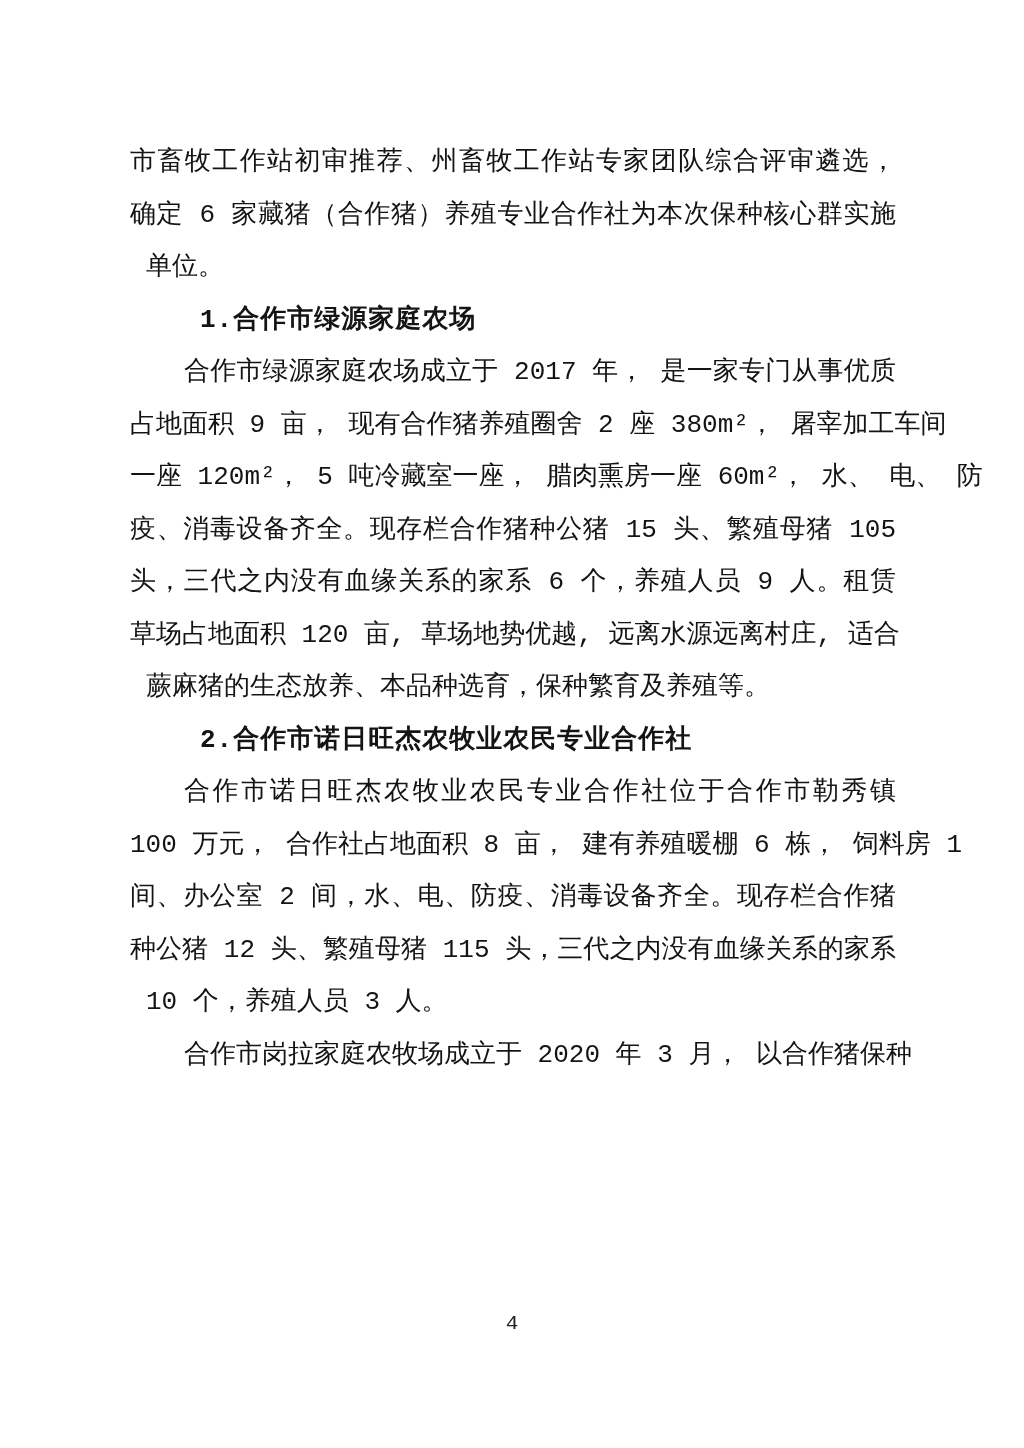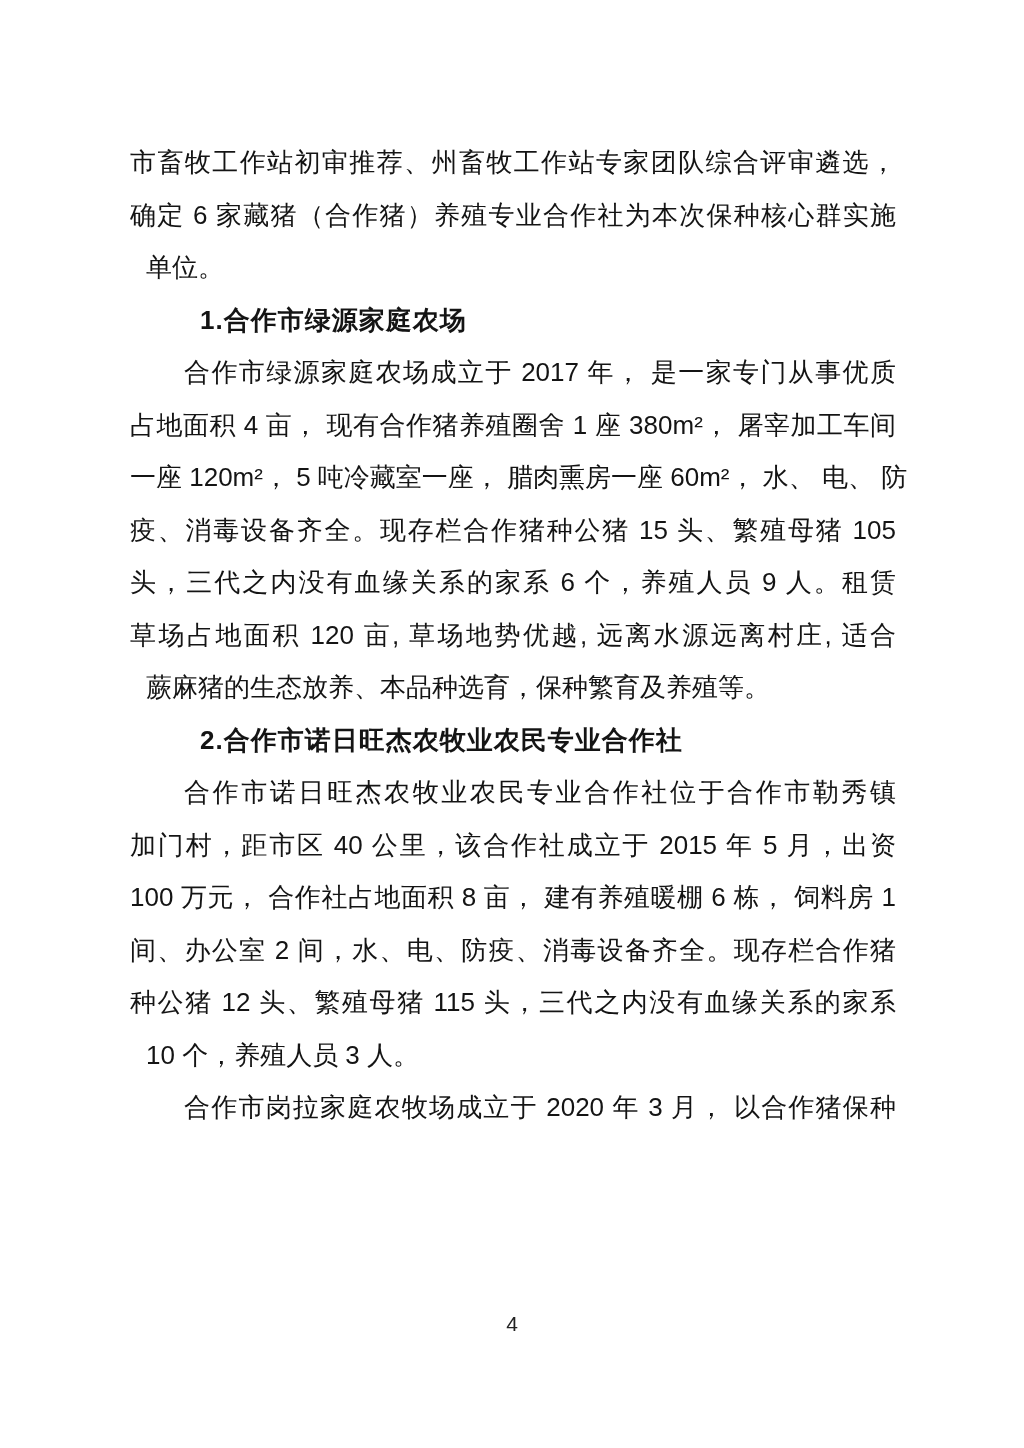--- a/index.html
+++ b/index.html
@@ -6,21 +6,21 @@
     margin: 0;
     padding: 0;
     background: #ffffff;
   }
   .page {
     position: relative;
     width: 1024px;
     height: 1448px;
     background: #ffffff;
     overflow: hidden;
-    font-family: Liberation Sans, sans-serif;
+    font-family: Liberation Mono, monospace;
     color: #141414;
   }
   .content {
     position: absolute;
     left: 130px;
     top: 136px;
     width: 766px;
   }
   .para { margin: 0; }
   .line {
@@ -62,33 +62,32 @@
       <div class="para body">
         <div class="line">市畜牧工作站初审推荐、州畜牧工作站专家团队综合评审遴选，</div>
         <div class="line">确定 6 家藏猪（合作猪）养殖专业合作社为本次保种核心群实施</div>
         <div class="line final">单位。</div>
       </div>
       <div class="para heading">
         <div class="line indent final">1.合作市绿源家庭农场</div>
       </div>
       <div class="para body">
         <div class="line indent">合作市绿源家庭农场成立于 2017 年， 是一家专门从事优质</div>
-        <div class="line">占地面积 4 亩， 现有合作猪养殖圈舍 1 座 380m²， 屠宰加工车间</div>
+        <div class="line">占地面积 9 亩， 现有合作猪养殖圈舍 2 座 380m²， 屠宰加工车间</div>
         <div class="line">一座 120m²， 5 吨冷藏室一座， 腊肉熏房一座 60m²， 水、 电、 防</div>
         <div class="line">疫、消毒设备齐全。现存栏合作猪种公猪 15 头、繁殖母猪 105</div>
         <div class="line">头，三代之内没有血缘关系的家系 6 个，养殖人员 9 人。租赁</div>
         <div class="line">草场占地面积 120 亩, 草场地势优越, 远离水源远离村庄, 适合</div>
         <div class="line final">蕨麻猪的生态放养、本品种选育，保种繁育及养殖等。</div>
       </div>
       <div class="para heading">
         <div class="line indent final">2.合作市诺日旺杰农牧业农民专业合作社</div>
       </div>
       <div class="para body">
         <div class="line indent">合作市诺日旺杰农牧业农民专业合作社位于合作市勒秀镇</div>
-        <div class="line">加门村，距市区 40 公里，该合作社成立于 2015 年 5 月，出资</div>
         <div class="line">100 万元， 合作社占地面积 8 亩， 建有养殖暖棚 6 栋， 饲料房 1</div>
         <div class="line">间、办公室 2 间，水、电、防疫、消毒设备齐全。现存栏合作猪</div>
         <div class="line">种公猪 12 头、繁殖母猪 115 头，三代之内没有血缘关系的家系</div>
         <div class="line final">10 个，养殖人员 3 人。</div>
       </div>
       <div class="para body">
         <div class="line indent">合作市岗拉家庭农牧场成立于 2020 年 3 月， 以合作猪保种</div>
       </div>
     </div>
   <div class="page-number">4</div>

